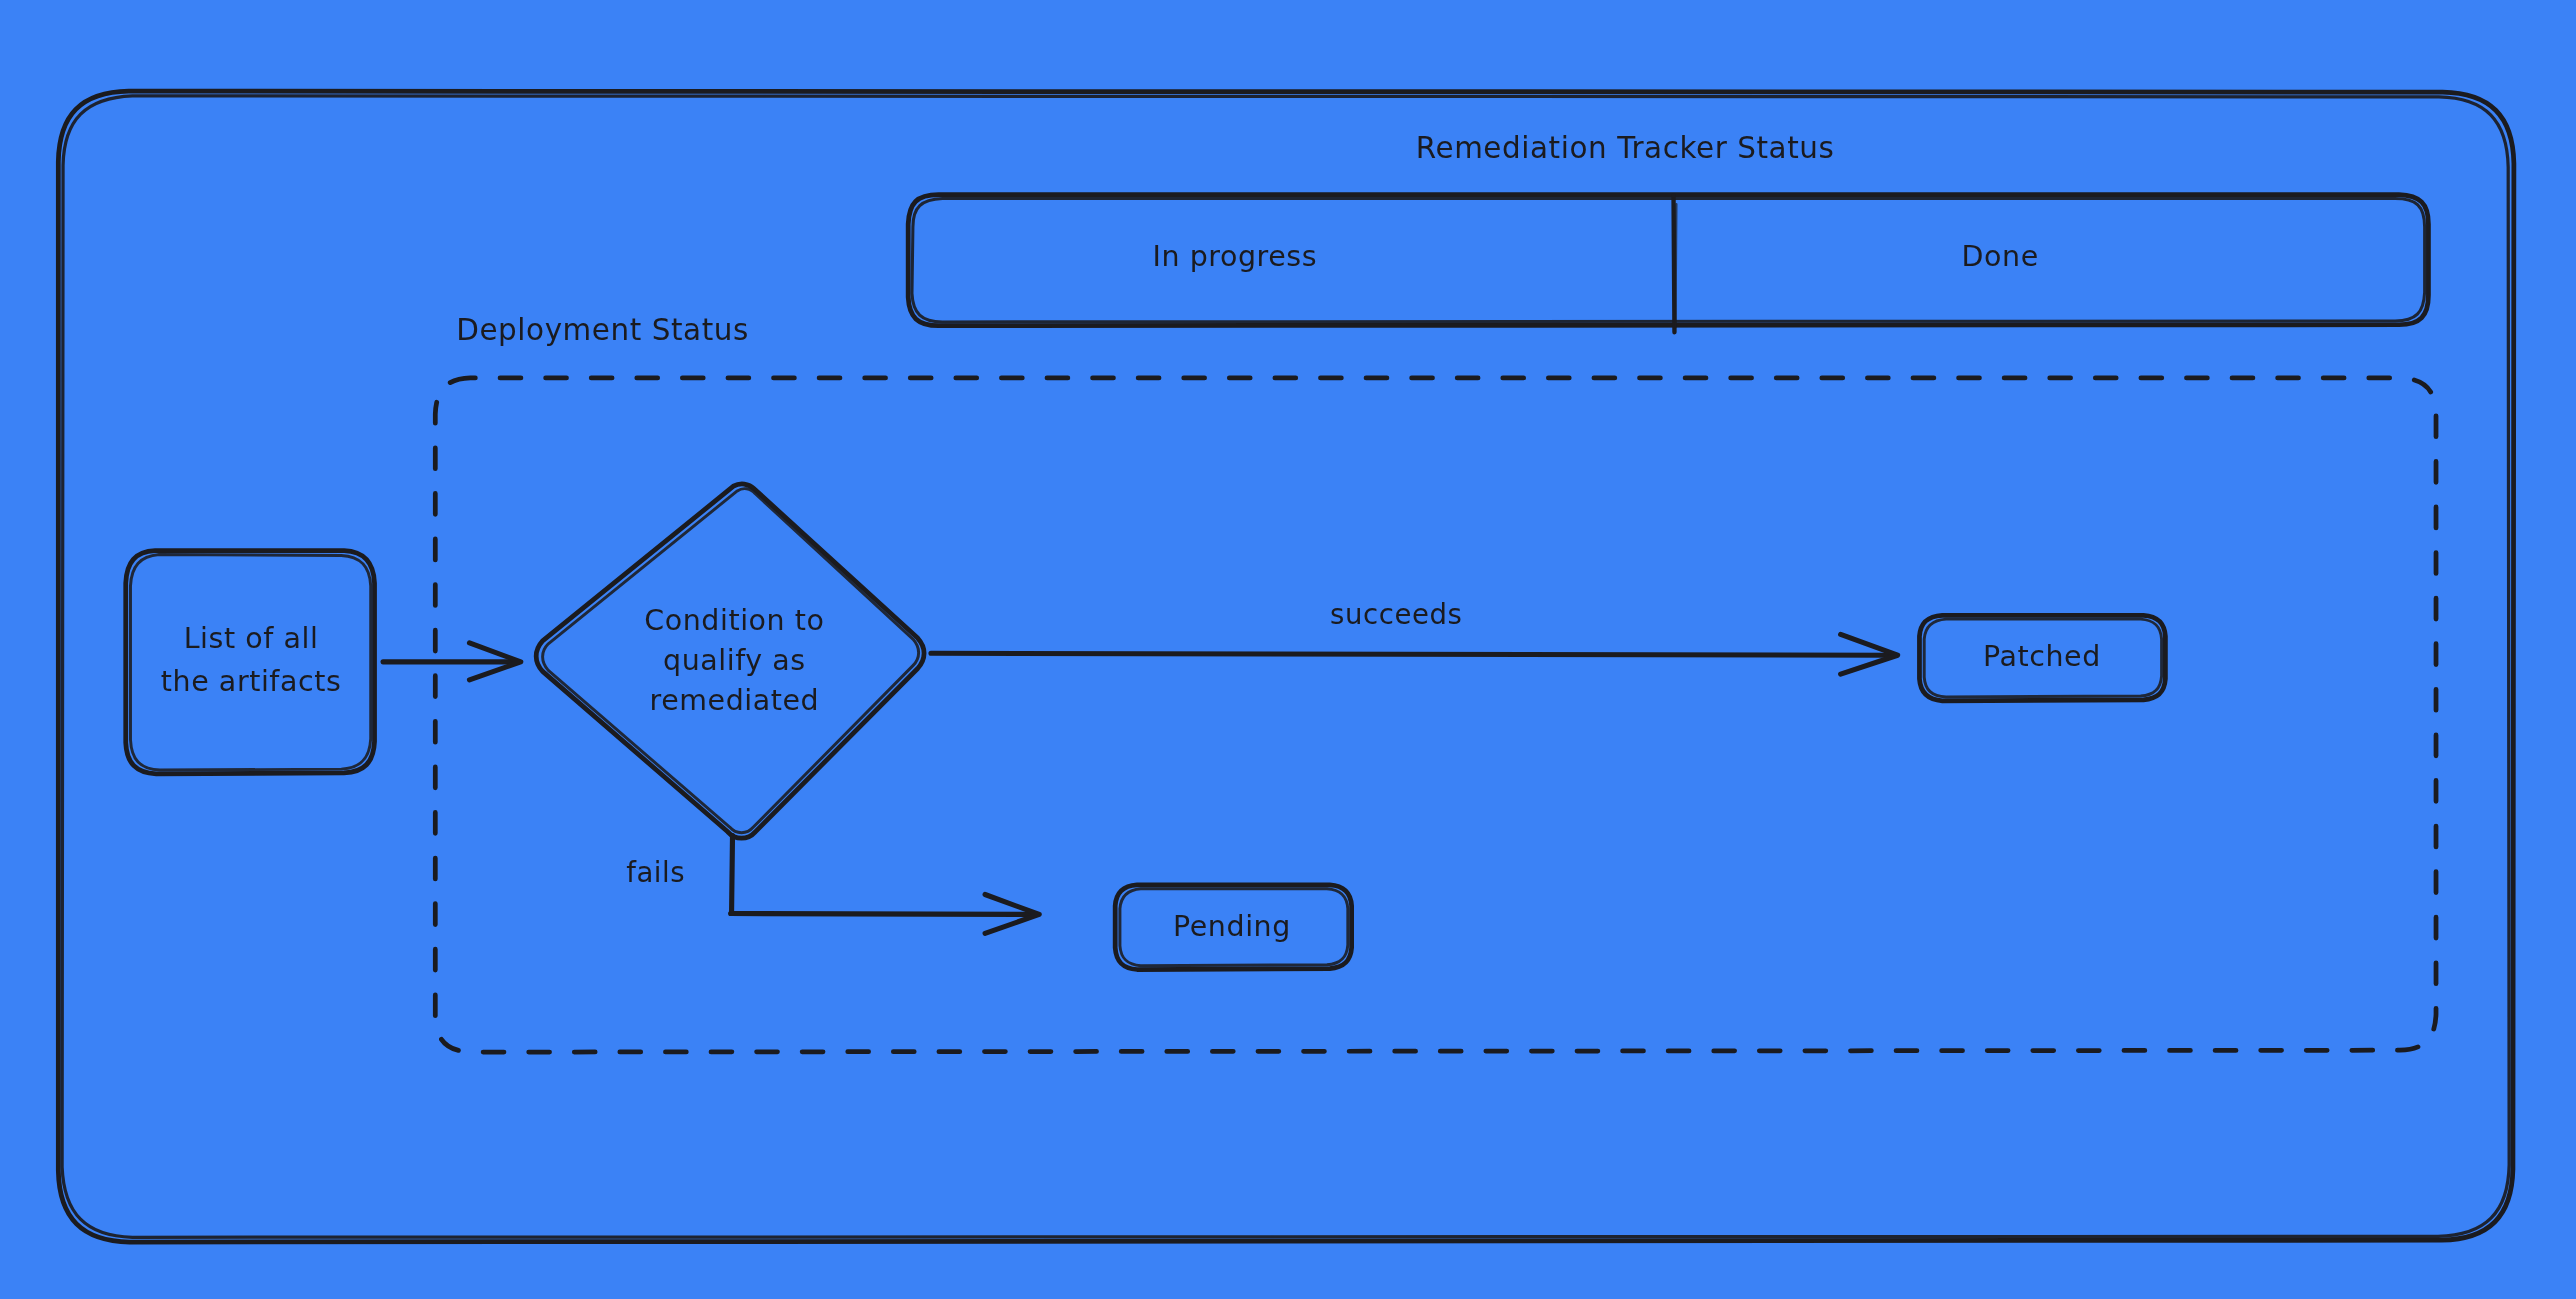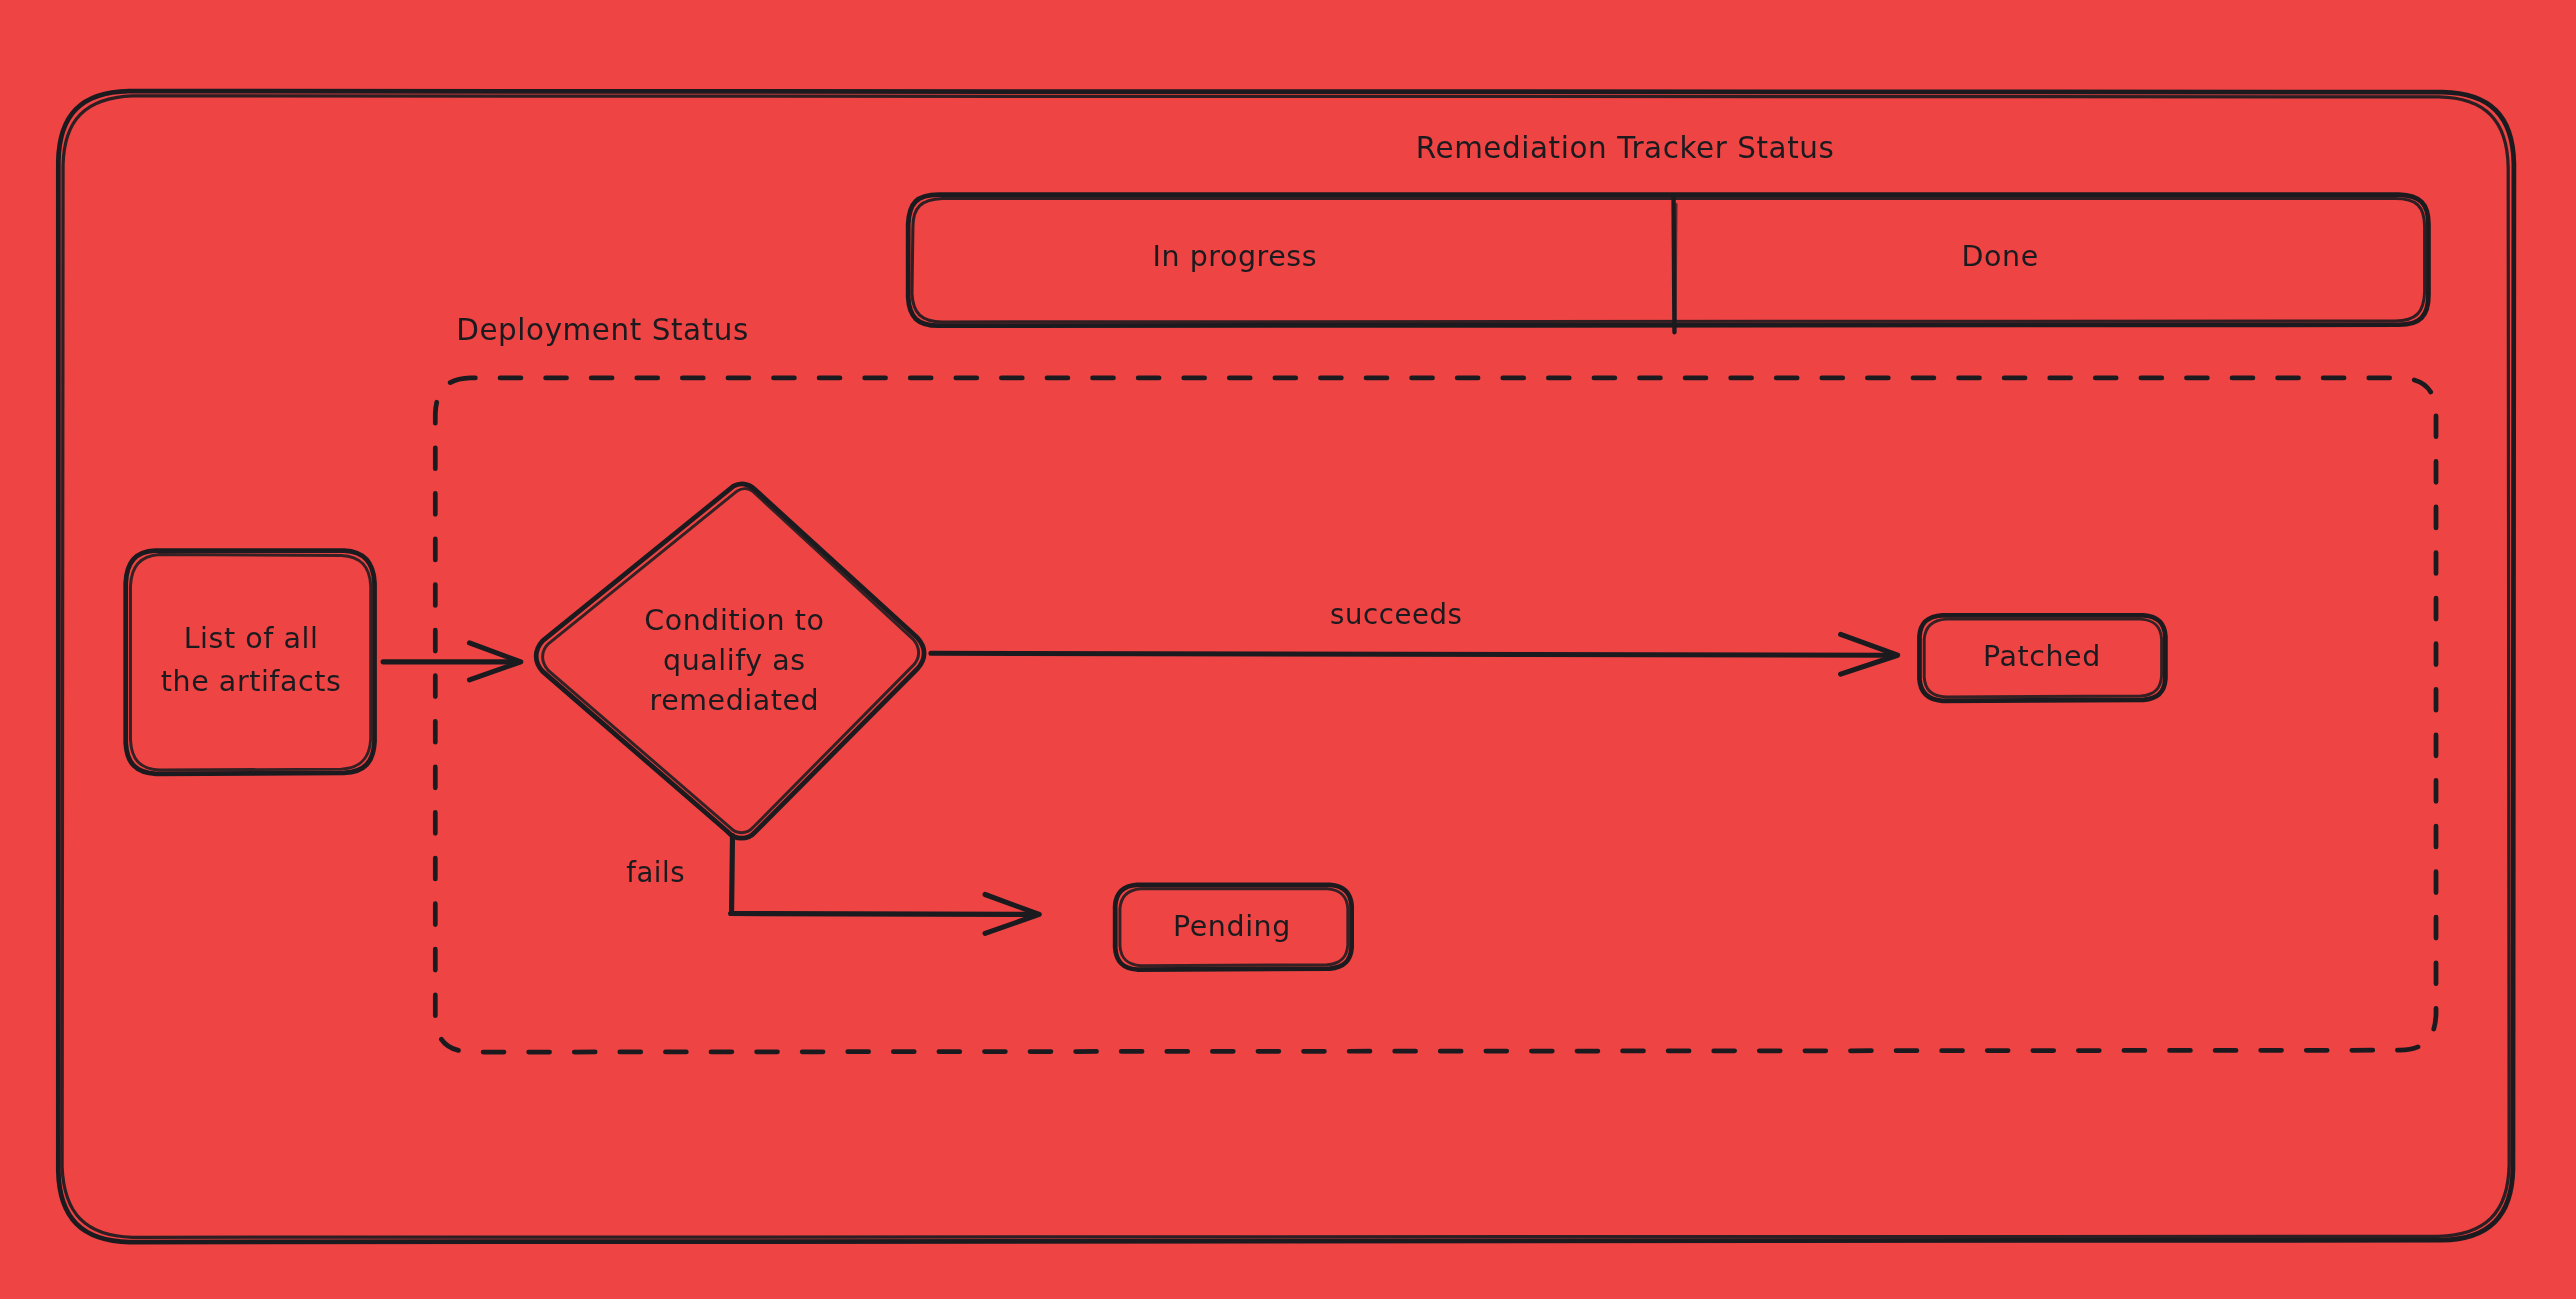--- a/index.html
+++ b/index.html
@@ -7,21 +7,21 @@
     padding: 0;
     background: #ffffff;
   }
   body {
     font-family: "DejaVu Sans", sans-serif;
   }
   #canvas {
     position: relative;
     width: 2576px;
     height: 1299px;
-    background: #ef4444;
+    background: #3b82f6;
     overflow: hidden;
   }
   svg#diagram {
     position: absolute;
     left: 0;
     top: 0;
     width: 2576px;
     height: 1299px;
   }
   .stroke {

